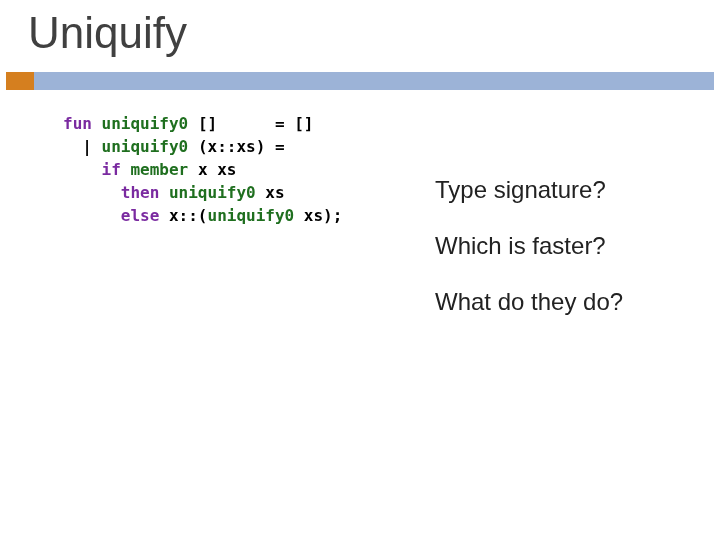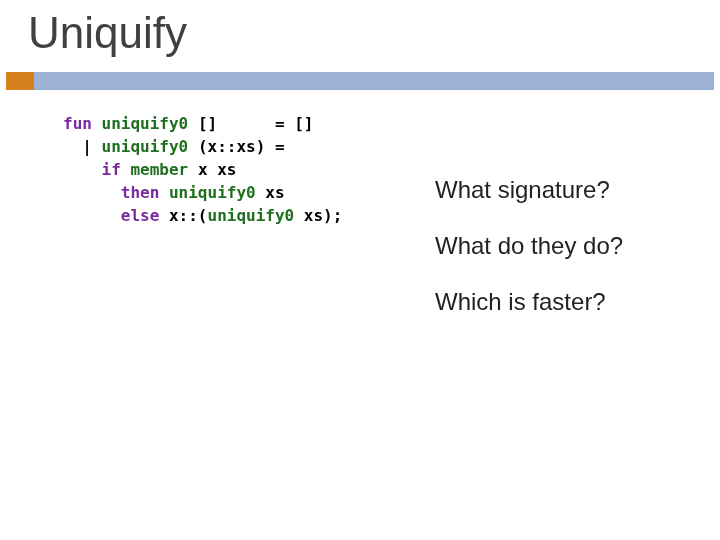--- a/index.html
+++ b/index.html
@@ -83,18 +83,18 @@
     <div class="bar"></div>
   </div>
 
   <div class="code"><span class="kw">fun</span> <span class="fn">uniquify0</span> <span>[]</span>      <span>=</span> <span>[]</span>
   <span>|</span> <span class="fn">uniquify0</span> <span>(x::xs)</span> <span>=</span>
     <span class="kw">if</span> <span class="fn">member</span> <span>x xs</span>
       <span class="kw">then</span> <span class="fn">uniquify0</span> <span>xs</span>
       <span class="kw">else</span> <span>x::(</span><span class="fn">uniquify0</span><span> xs);</span></div>
 
   <div class="questions">
-    <div class="q">What signature?</div>
+    <div class="q">Type signature?</div>
+    <div class="q">Which is faster?</div>
     <div class="q">What do they do?</div>
-    <div class="q">Which is faster?</div>
   </div>
 
 </div>
 
 </body></html>

